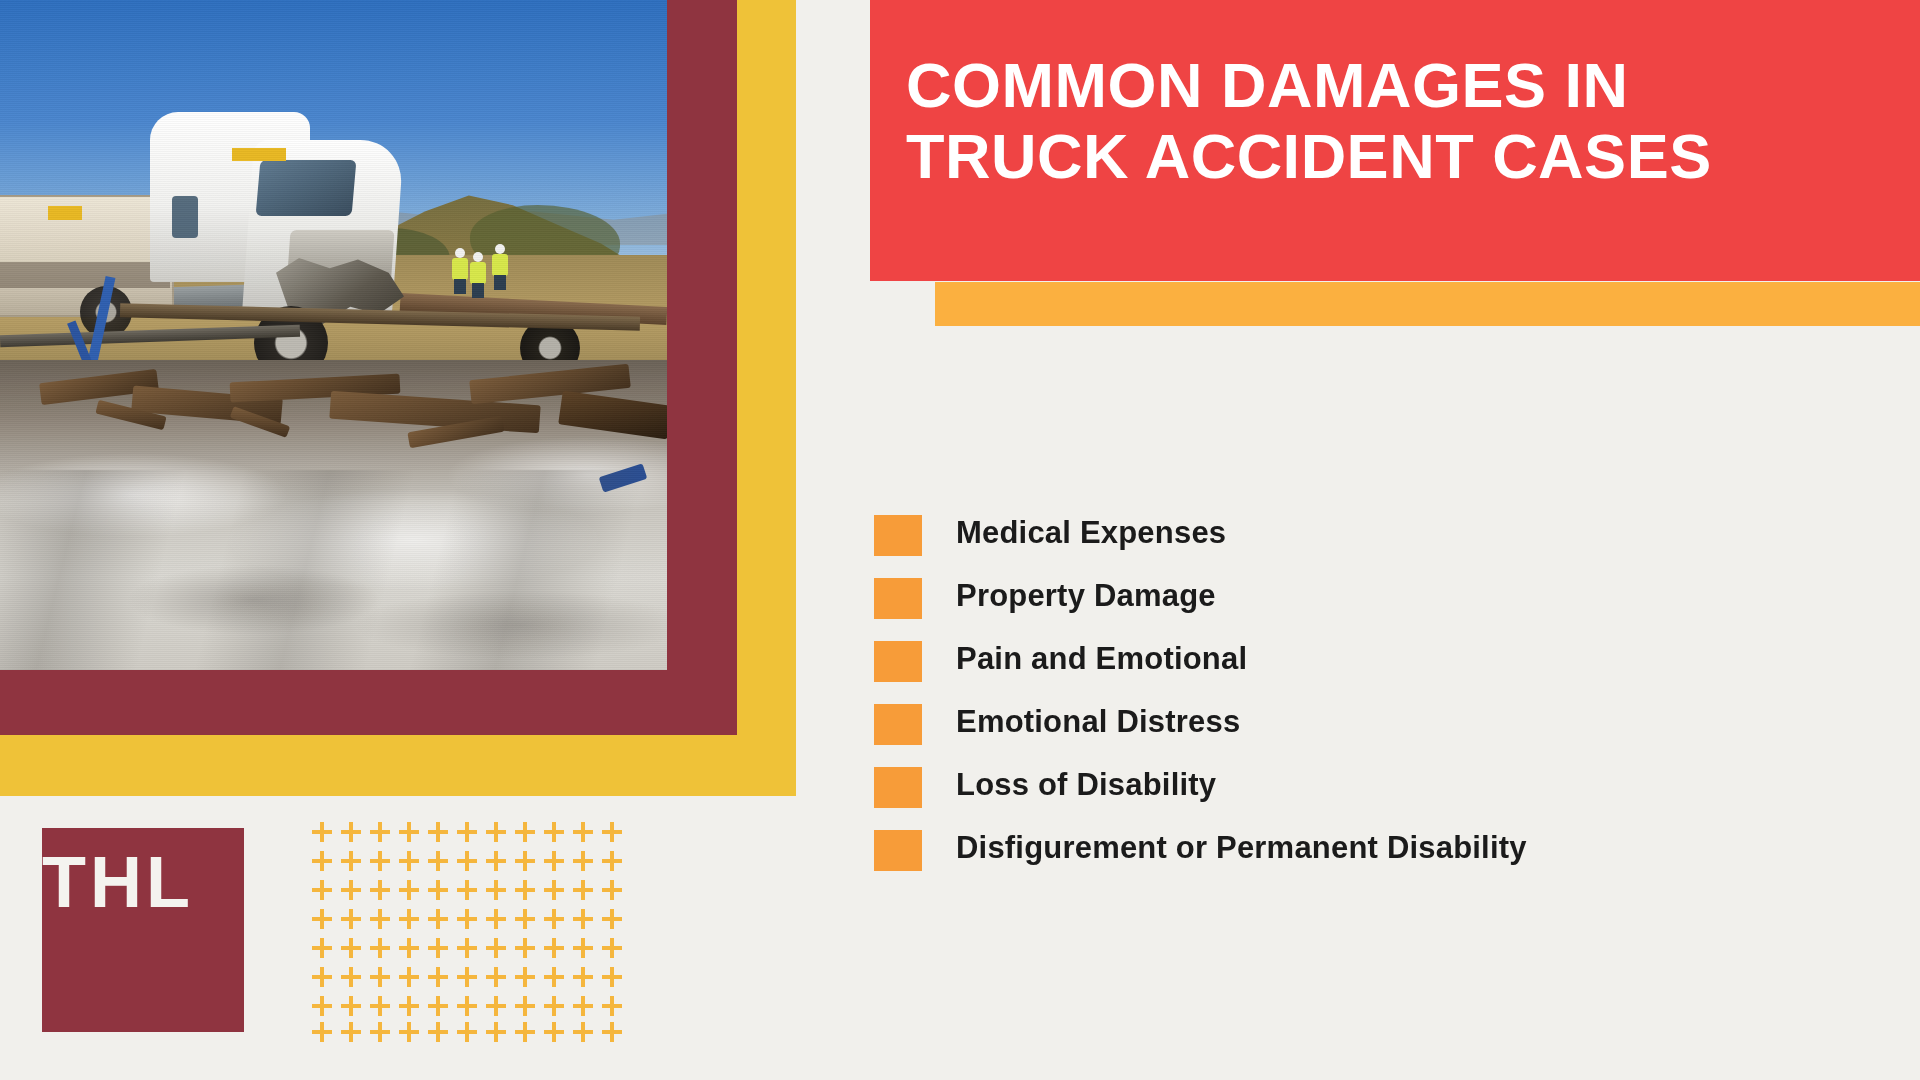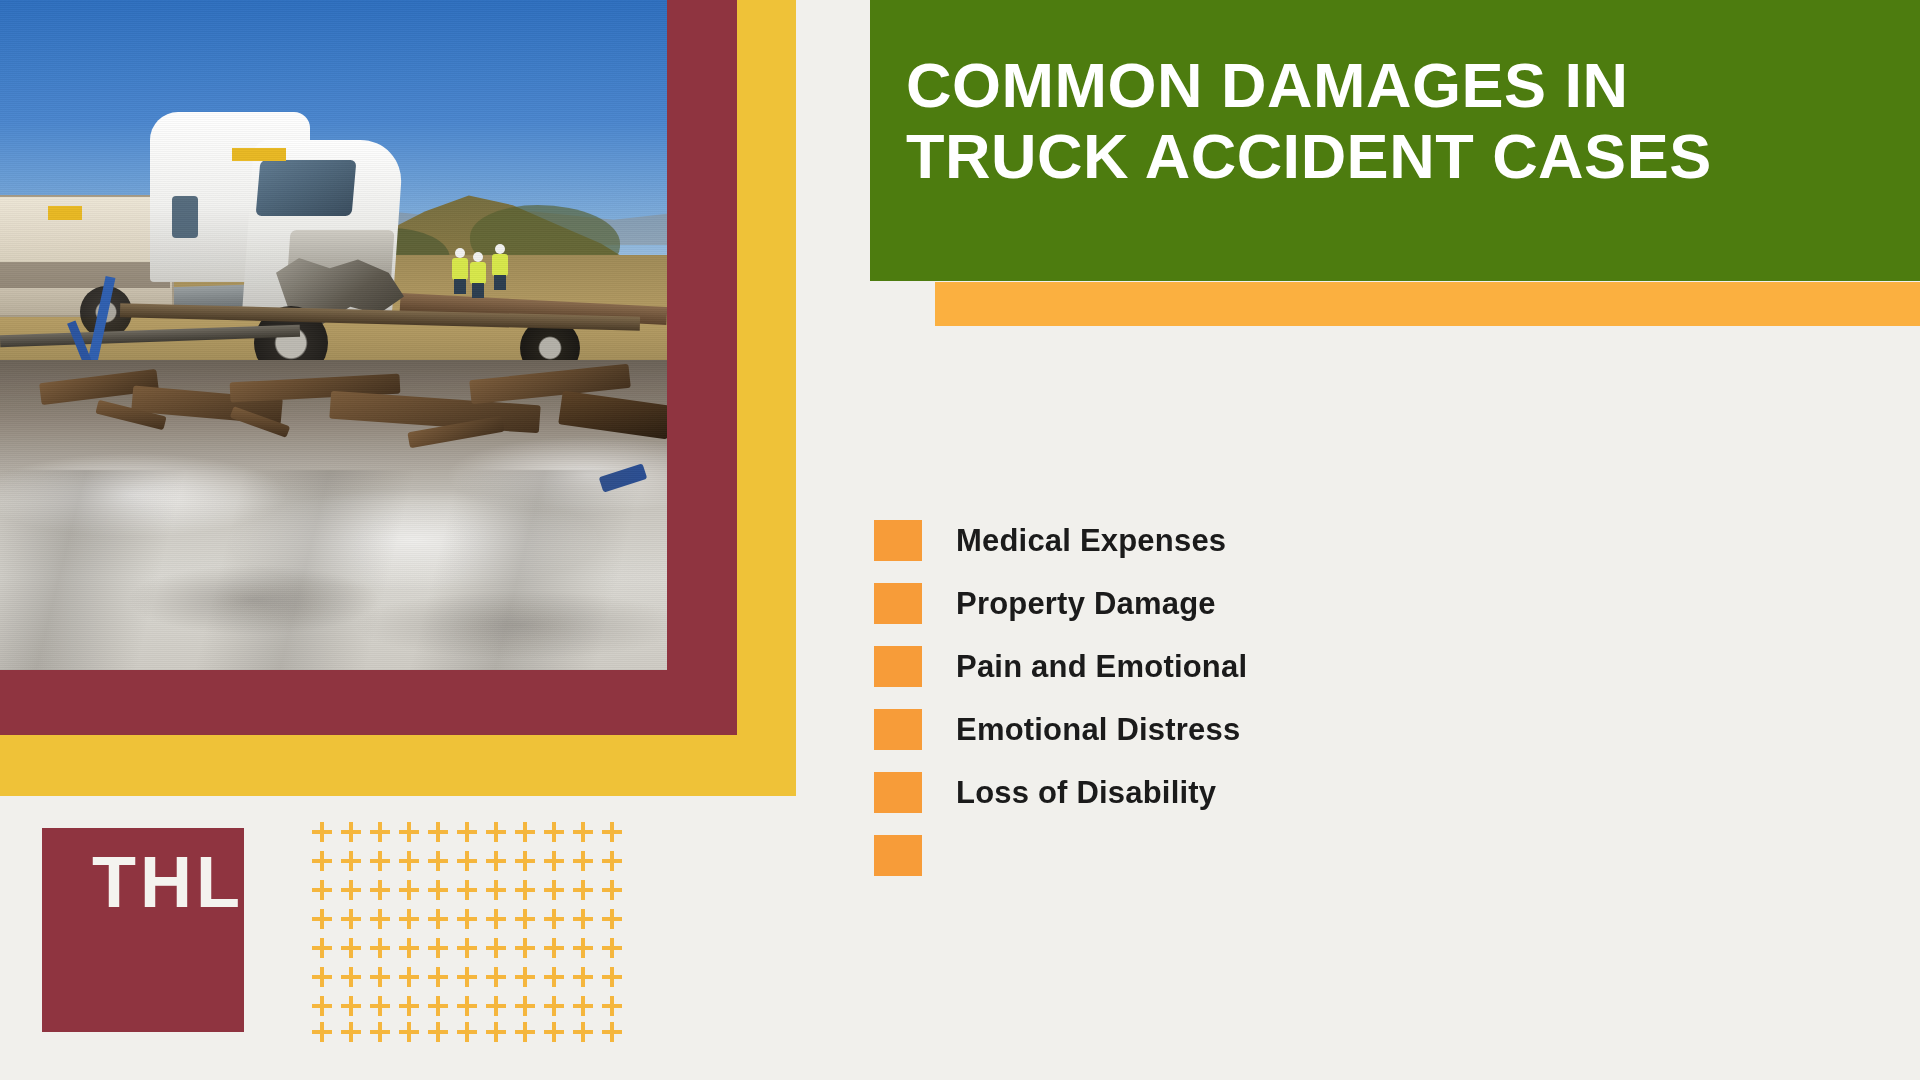--- a/index.html
+++ b/index.html
@@ -149,34 +149,34 @@
     pointer-events:none;
   }
 
   
   .thl-logo{
     position:absolute;left:42px;top:828px;width:202px;height:204px;
     background:#8F3440;z-index:3;
   }
   .thl-text{
     position:absolute;left:0;top:18px;width:202px;
-    text-align:right;color:#F4F3EF;
+    text-align:left;color:#F4F3EF;
     font-family:"Liberation Sans",sans-serif;
     font-weight:700;font-size:72px;letter-spacing:4px;line-height:1;
   }
 
   
   .plus-grid{
     position:absolute;left:312px;top:822px;width:322px;height:222px;z-index:3;
   }
 
   
   .title-block{
     position:absolute;left:870px;top:0;width:1050px;height:281px;
-    background:#4d7c0f;z-index:4;
+    background:#ef4444;z-index:4;
   }
   .title-text{
     position:absolute;left:36px;top:50px;width:990px;
     color:#FFFFFF;font-family:"Liberation Sans",sans-serif;
     font-weight:700;font-size:63px;line-height:1.12;
     letter-spacing:.5px;text-transform:uppercase;
   }
   .orange-bar{
     position:absolute;left:935px;top:282px;width:985px;height:44px;
     background:#FBB040;z-index:4;
@@ -186,21 +186,21 @@
     position:absolute;left:874px;top:400px;width:900px;
     font-family:"Liberation Sans",sans-serif;
     font-style:italic;font-weight:400;font-size:33px;line-height:1.38;
     color:#1C1C1C;
   }
 
   .bullet-list{
     position:absolute;left:874px;top:515px;width:1000px;z-index:4;
   }
   .bullet-row{
-    display:flex;align-items:center;height:51px;margin-bottom:12px;
+    display:flex;height:51px;margin-bottom:12px;
   }
   .bullet-square{
     width:48px;height:41px;background:#F79C39;flex:0 0 auto;
   }
   .bullet-label{
     margin-left:34px;
     font-family:"Liberation Sans",sans-serif;
     font-weight:700;font-size:31px;color:#1B1B1B;letter-spacing:.2px;
     white-space:nowrap;
   }
@@ -409,16 +409,17 @@
     <div class="bullet-row">
       <div class="bullet-square"></div>
       <div class="bullet-label">Emotional Distress</div>
     </div>
     <div class="bullet-row">
       <div class="bullet-square"></div>
       <div class="bullet-label">Loss of Disability</div>
     </div>
     <div class="bullet-row">
       <div class="bullet-square"></div>
+      <div class="bullet-label">Disfigurement or Permanent Disability</div>
     </div>
   </div>
 
 </div>
 
 </body></html>

